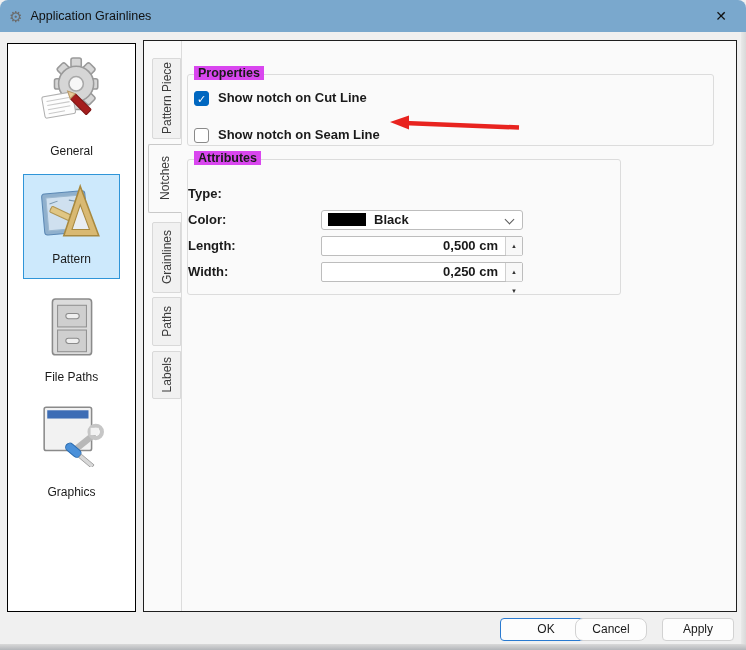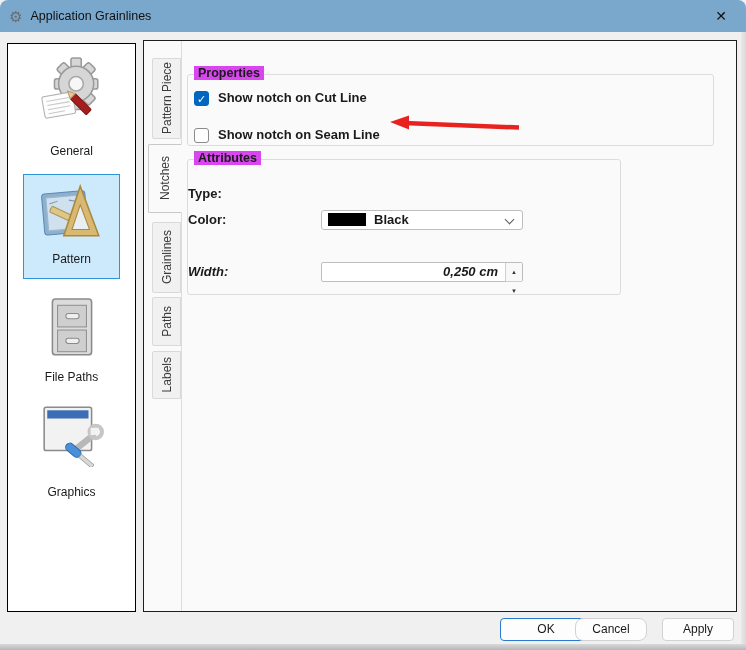--- a/index.html
+++ b/index.html
@@ -194,22 +194,32 @@
     </div>
 
     <div class="attr-row" style="top:50px;left:0;right:0;">
       <span class="attr-label">Color:</span>
       <div class="field combo">
         <span class="swatch"></span><span>Black</span>
         <span class="chevron"></span>
       </div>
     </div>
 
-
-    <div class="attr-row" style="top:102px;left:0;right:12px;font-style:italic;">
+    <div class="attr-row" style="top:76px;left:0;right:0;">
+      <span class="attr-label">Length:</span>
+      <div class="field spin">
+        <span>0,500 cm</span>
+        <span class="spin-btns">
+          <span class="sb up">▲</span>
+          <span class="sb">▼</span>
+        </span>
+      </div>
+    </div>
+
+    <div class="attr-row" style="top:102px;left:0;right:12px;">
       <span class="attr-label">Width:</span>
       <div class="field spin">
         <span>0,250 cm</span>
         <span class="spin-btns">
           <span class="sb up">▲</span>
           <span class="sb">▼</span>
         </span>
       </div>
     </div>
   </div>

